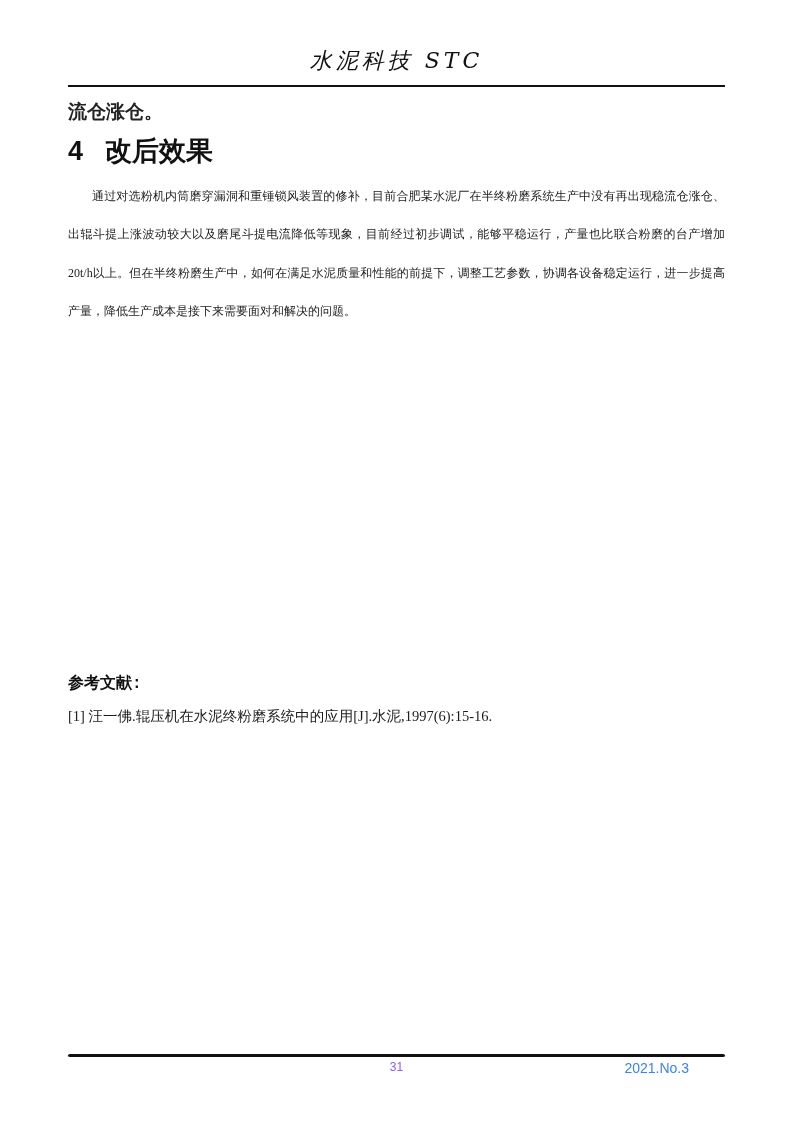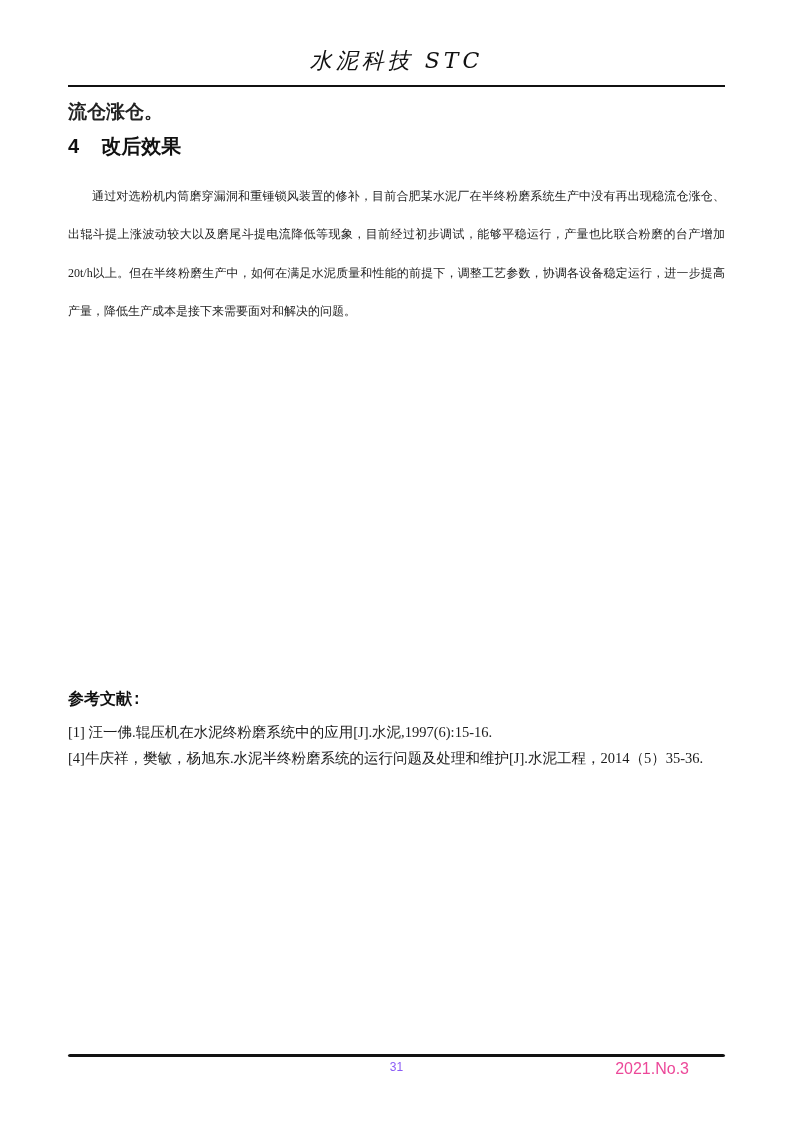--- a/index.html
+++ b/index.html
@@ -50,21 +50,21 @@
     color: #222;
     font-weight: bold;
   }
   .section-heading {
     position: absolute;
     top: 133px;
     left: 68px;
     width: 657px;
     font-family: "Liberation Sans", sans-serif;
     font-weight: bold;
-    font-size: 20px;
+    font-size: 27px;
     color: #111;
   }
   .section-heading .sec-num {
     display: inline-block;
     margin-right: 22px;
   }
   .body-paragraph {
     position: absolute;
     top: 177px;
     left: 68px;
@@ -82,21 +82,21 @@
     position: absolute;
     top: 673px;
     left: 68px;
     width: 660px;
   }
   .ref-heading {
     font-family: Liberation Mono, monospace;
     font-weight: bold;
     font-size: 16px;
     color: #111;
-    margin: 16px 0 9px 0;
+    margin: 0 0 9px 0;
   }
   .ref-list {
     list-style: none;
     margin: 0;
     padding: 0;
   }
   .ref-list li {
     font-size: 14.5px;
     line-height: 26px;
     white-space: nowrap;
@@ -121,22 +121,22 @@
     text-align: center;
     font-family: "Liberation Sans", sans-serif;
     font-size: 12px;
     color: #8b5cf6;
   }
   .footer-issue {
     position: absolute;
     top: 1060px;
     right: 104px;
     font-family: "Liberation Sans", sans-serif;
-    font-size: 16px;
-    color: #ec4899;
+    font-size: 14px;
+    color: #3b82f6;
   }
 </style>
 </head>
 <body>
 
 <div class="page">
 
   <div class="journal-title">水泥科技 STC</div>
   <div class="header-rule"></div>
 
@@ -145,21 +145,20 @@
   <div class="section-heading">
     <span class="sec-num">4</span><span>改后效果</span>
   </div>
 
   <div class="body-paragraph">通过对选粉机内筒磨穿漏洞和重锤锁风装置的修补，目前合肥某水泥厂在半终粉磨系统生产中没有再出现稳流仓涨仓、出辊斗提上涨波动较大以及磨尾斗提电流降低等现象，目前经过初步调试，能够平稳运行，产量也比联合粉磨的台产增加20t/h以上。但在半终粉磨生产中，如何在满足水泥质量和性能的前提下，调整工艺参数，协调各设备稳定运行，进一步提高产量，降低生产成本是接下来需要面对和解决的问题。</div>
 
   <div class="references">
     <p class="ref-heading">参考文献:</p>
     <ol class="ref-list">
       <li>[1] 汪一佛.辊压机在水泥终粉磨系统中的应用[J].水泥,1997(6):15-16.</li>
-      <li>[4]牛庆祥，樊敏，杨旭东.水泥半终粉磨系统的运行问题及处理和维护[J].水泥工程，2014（5）35-36.</li>
     </ol>
   </div>
 
   <div class="footer-rule"></div>
   <div class="footer-page-number">31</div>
   <div class="footer-issue">2021.No.3</div>
 
 </div>
 
 </body></html>

